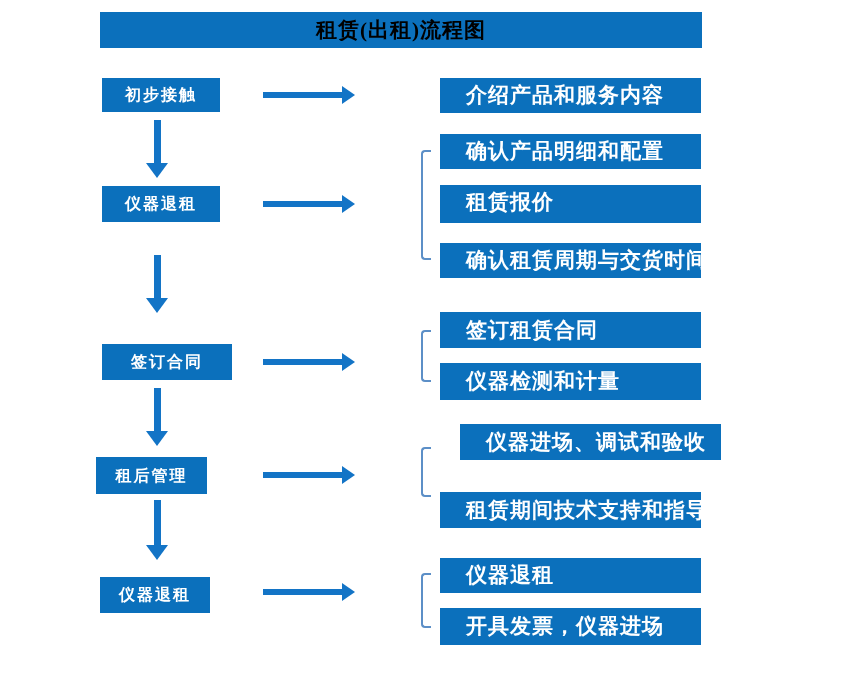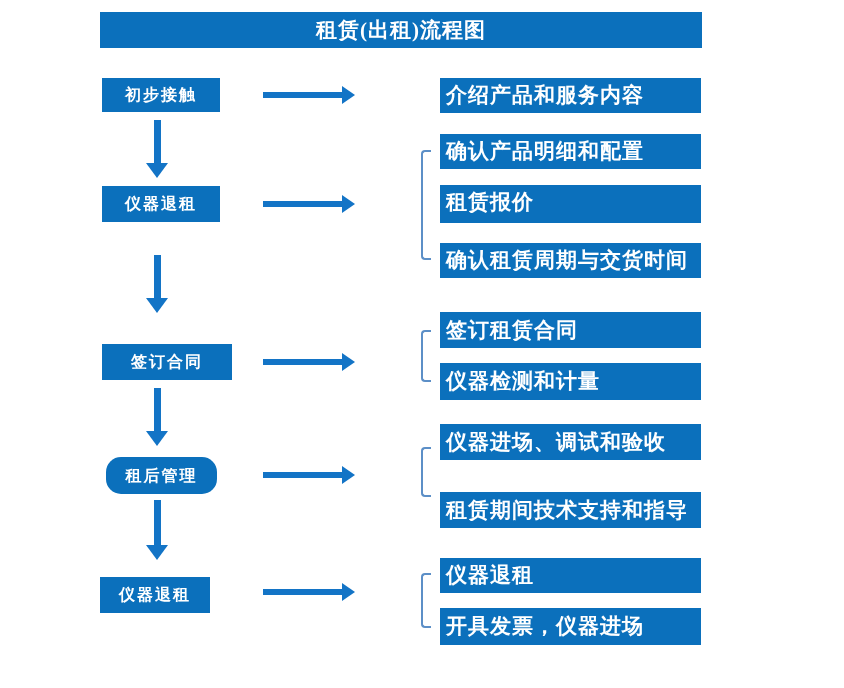--- a/index.html
+++ b/index.html
@@ -11,21 +11,21 @@
     font-family: "Liberation Serif", "DejaVu Serif", serif;
     overflow: hidden;
   }
 
   
   .titlebar {
     position: absolute;
     left: 100px; top: 12px;
     width: 602px; height: 36px;
     background: #0b70bc;
-    color: #ffffff;
+    color: #000000;
     font-size: 21px;
     font-weight: bold;
     line-height: 36px;
     text-align: center;
     letter-spacing: 1px;
   }
 
   
   .stage {
     position: absolute;
@@ -33,45 +33,45 @@
     color: #ffffff;
     font-size: 16px;
     font-weight: bold;
     text-align: center;
     letter-spacing: 2px;
     white-space: nowrap;
   }
   .s1 { left: 102px; top: 78px;  width: 118px; height: 34px; line-height: 34px; }
   .s2 { left: 102px; top: 186px; width: 118px; height: 36px; line-height: 36px; }
   .s3 { left: 102px; top: 344px; width: 130px; height: 36px; line-height: 36px; }
-  .s4 { left: 106px; top: 457px; width: 111px; height: 37px; line-height: 37px; border-radius: 15px; }
+  .s4 { left: 96px; top: 457px; width: 111px; height: 37px; line-height: 37px; }
   .s5 { left: 100px; top: 577px; width: 110px; height: 36px; line-height: 36px; }
 
   
   .detail {
     position: absolute;
     left: 440px;
     width: 261px;
     box-sizing: border-box;
-    padding-left: 6px;
+    padding-left: 26px;
     background: #0b70bc;
     color: #ffffff;
     font-size: 21px;
     font-weight: bold;
     text-align: left;
     letter-spacing: 1px;
     white-space: nowrap;
   }
   .d1  { top: 78px;  height: 35px; line-height: 35px; }
   .d2a { top: 134px; height: 35px; line-height: 35px; }
   .d2b { top: 185px; height: 38px; line-height: 38px; font-family: Liberation Mono, monospace; }
   .d2c { top: 243px; height: 35px; line-height: 35px; }
   .d3a { top: 312px; height: 36px; line-height: 36px; }
   .d3b { top: 363px; height: 37px; line-height: 37px; }
-  .d4a { top: 424px; height: 36px; line-height: 36px; }
+  .d4a { top: 424px; height: 36px; line-height: 36px; margin-left: 20px; }
   .d4b { top: 492px; height: 36px; line-height: 36px; }
   .d5a { top: 558px; height: 35px; line-height: 35px; }
   .d5b { top: 608px; height: 37px; line-height: 37px; }
 
   
   .h-arrow { position: absolute; left: 263px; width: 92px; height: 20px; }
   .ha1 { top: 85px; }
   .ha2 { top: 194px; }
   .ha3 { top: 352px; }
   .ha4 { top: 465px; }

